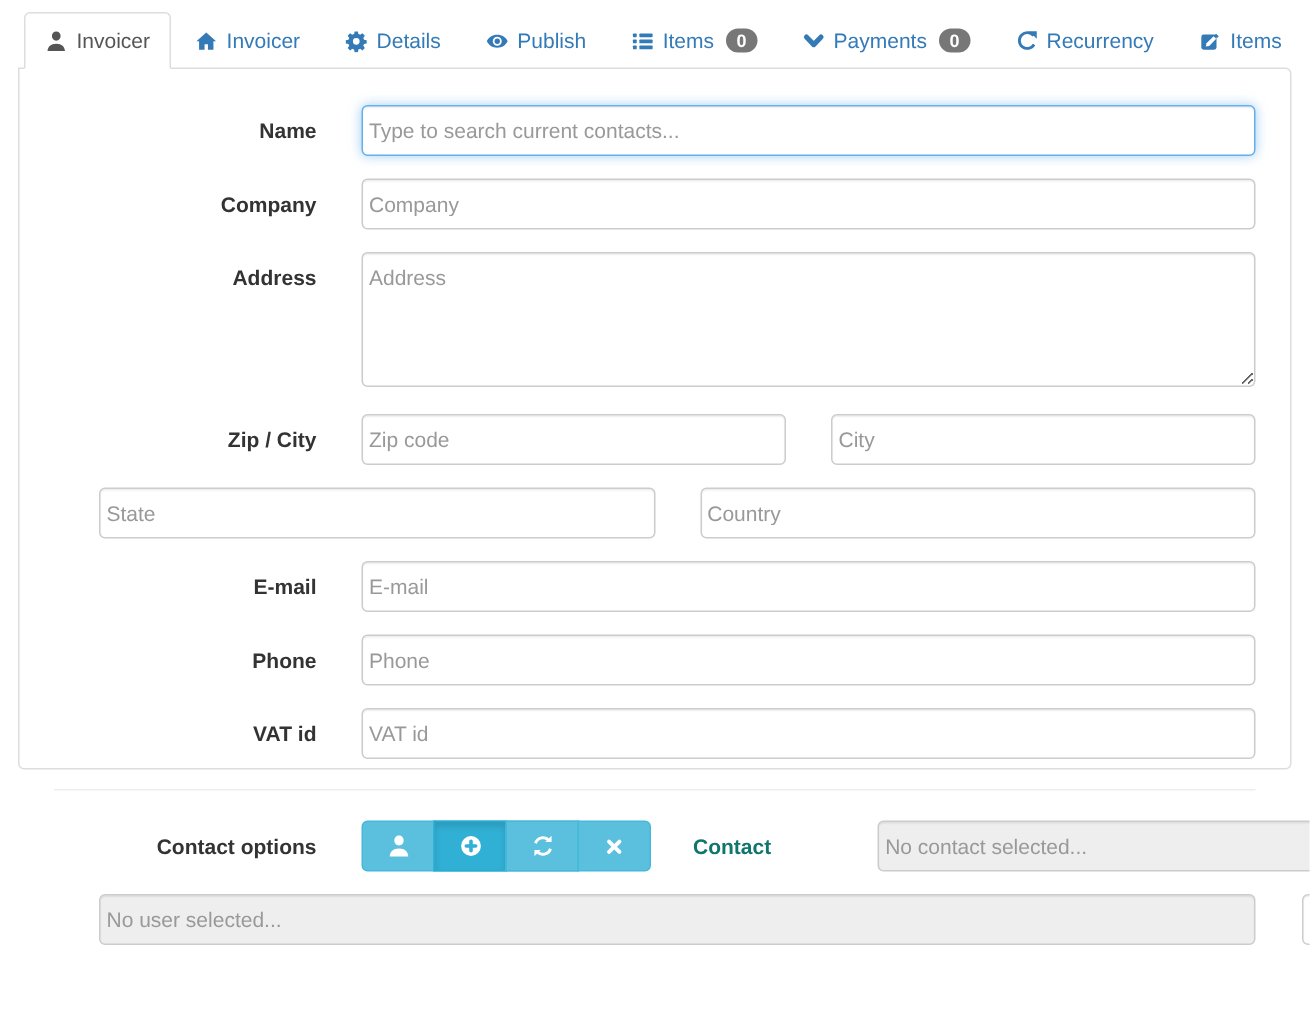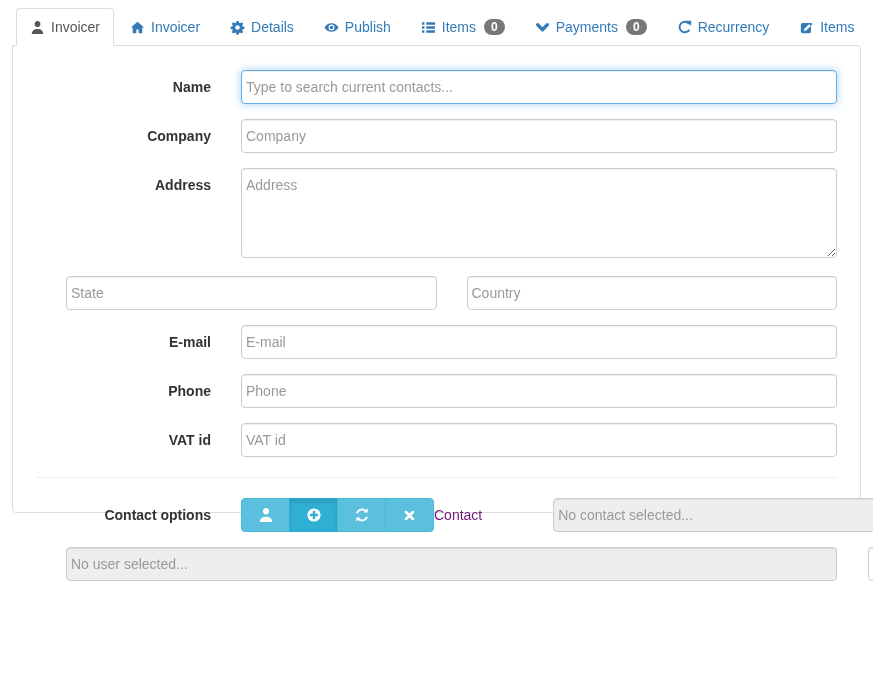--- a/index.html
+++ b/index.html
@@ -76,21 +76,21 @@
     width:49px; height:34px; border:1px solid #46b8da; background:#5bc0de;
     color:#fff; display:flex; align-items:center; justify-content:center;
     cursor:pointer; margin-left:-1px; padding:0;
   }
   .btn:first-child { border-radius:4px 0 0 4px; margin-left:0; }
   .btn:last-child  { border-radius:0 4px 4px 0; }
   .btn.active {
     background:#31b0d5; border-color:#2aabd2;
     box-shadow:inset 0 3px 5px rgba(0,0,0,.125);
   }
-  .inline-label { font-weight:normal; color:#701a75; margin-left:auto; }
+  .inline-label { font-weight:bold; color:#0f766e; margin-left:auto;padding-left:28px; }
   .contact-input { width:180px; flex:none; margin-left:71px; }
 
   .joomla-row .input-col { display:flex; align-items:flex-start; }
   .joomla-selected { width:178px; flex:none; }
   .joomla-search { flex:1; margin-left:31px; }
 </style>
 </head>
 <body>
 
 <ul class="tabs-bar">
@@ -187,20 +187,27 @@
     </div>
   </div>
 
   <div class="form-group">
     <div class="label-col">Address</div>
     <div class="input-col">
       <textarea placeholder="Address" style=""></textarea>
     </div>
   </div>
 
+  <div class="form-group">
+    <div class="label-col">Zip / City</div>
+    <div class="input-col two-col">
+      <input type="text" placeholder="Zip code" style="">
+      <input type="text" placeholder="City" style="">
+    </div>
+  </div>
 
   <div class="form-group">
     <div class="input-col two-col">
       <input type="text" placeholder="State" style="">
       <input type="text" placeholder="Country" style="">
     </div>
   </div>
 
   <div class="form-group">
     <div class="label-col">E-mail</div>

